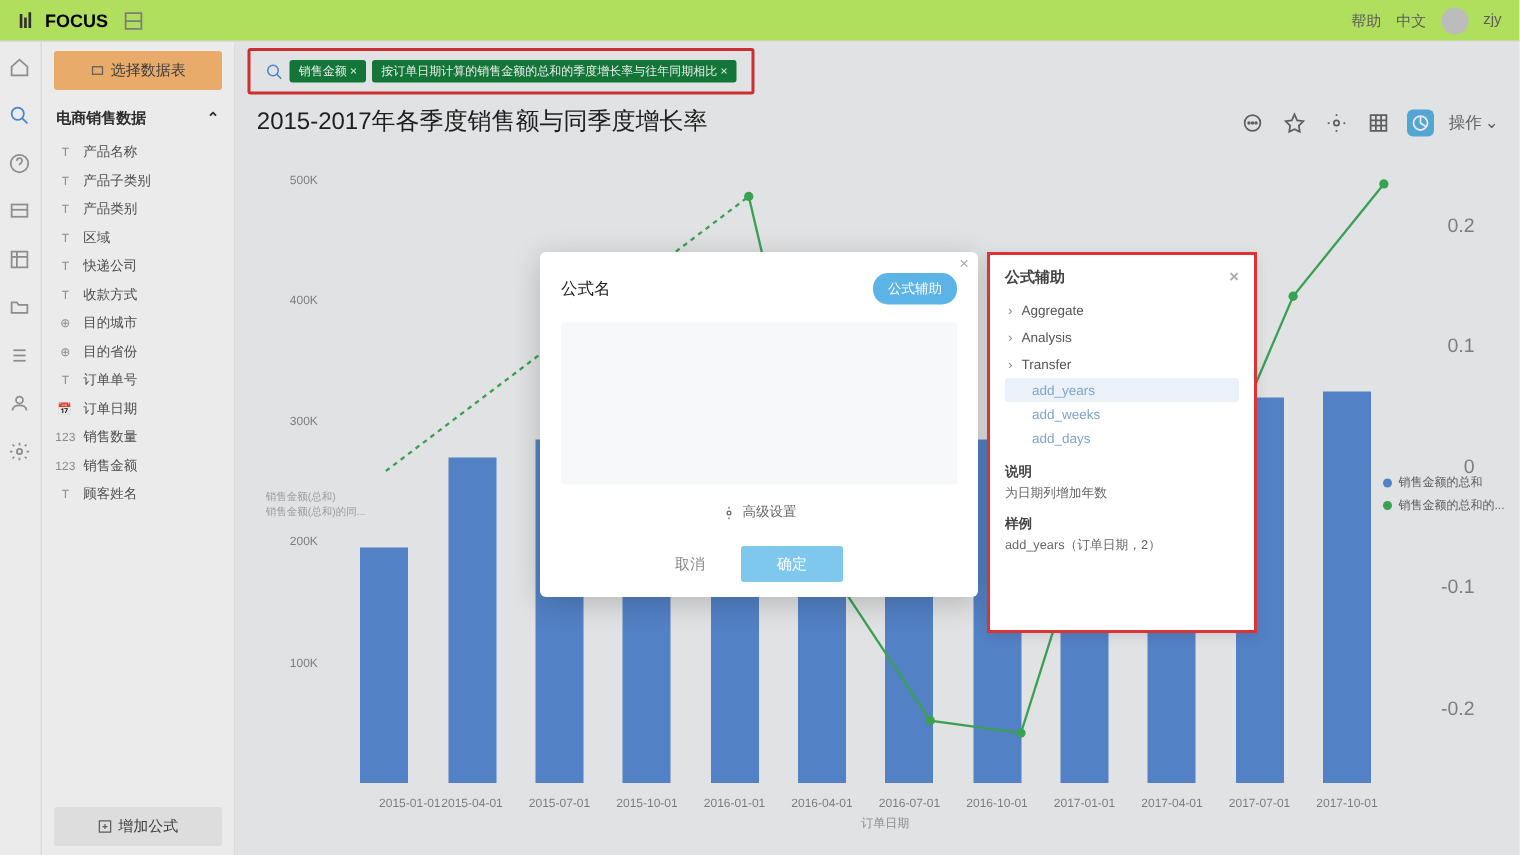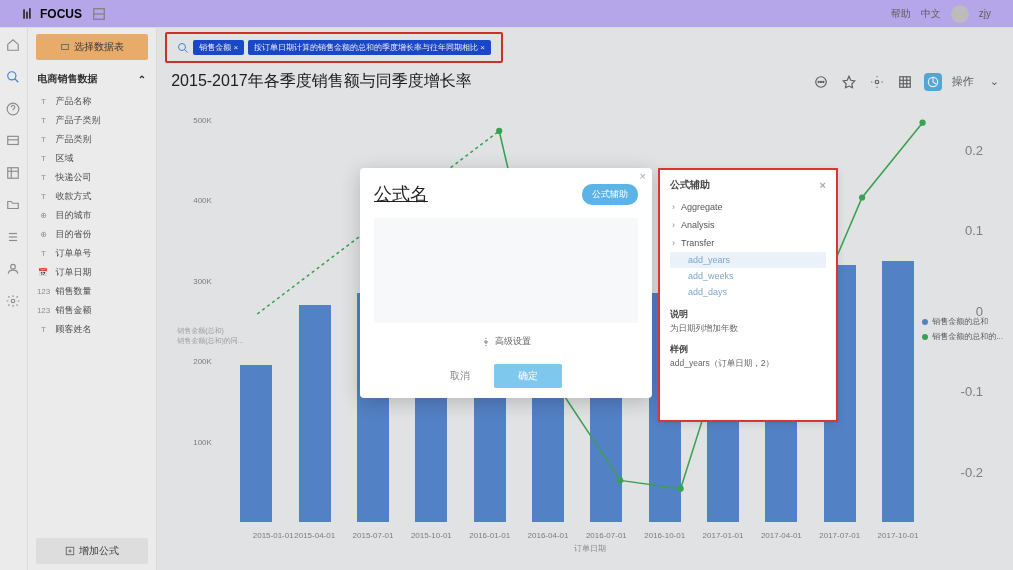--- a/index.html
+++ b/index.html
@@ -1,18 +1,18 @@
 <!DOCTYPE html>
 <html><head>
   <meta charset="utf-8">
   <style>
     * { margin: 0; padding: 0; box-sizing: border-box; font-family: -apple-system, "Segoe UI", "Microsoft YaHei", sans-serif; }
     body { width: 1013px; height: 570px; background: #f5f6f7; overflow: hidden; position: relative; }
 
-    .header { height: 28px; background: #c4b5fd; border-bottom: 1px solid #eee; display: flex; align-items: center; padding: 0 22px; font-size: 11px; }
+    .header { height: 28px; background: #bef264; border-bottom: 1px solid #eee; display: flex; align-items: center; padding: 0 12px; font-size: 11px; }
     .header-logo { display: flex; align-items: center; gap: 4px; font-weight: bold; font-size: 12px; }
     .header-logo svg { width: 14px; height: 14px; }
     .header-boxicon { margin-left: 10px; display: flex; }
     .header-right { margin-left: auto; display: flex; align-items: center; gap: 10px; color: #666; font-size: 10px; justify-content: center; }
     .avatar { width: 18px; height: 18px; border-radius: 50%; background: #ccc; }
 
     .layout { display: flex; height: calc(570px - 28px); }
 
     .iconbar { width: 30px; background: #fff; border-right: 1px solid #eee; display: flex; flex-direction: column; align-items: center; padding-top: 8px; gap: 14px; }
     .iconbar-item { width: 18px; height: 18px; display: flex; align-items: center; justify-content: center; color: #999; }
@@ -24,47 +24,47 @@
     .ds-title { display: flex; align-items: center; justify-content: space-between; padding: 6px 2px; font-weight: bold; font-size: 10px; }
     .field-item { display: flex; align-items: center; gap: 6px; padding: 3px 2px; color: #555; font-size: 9px; }
     .field-icon { width: 12px; height: 12px; display: flex; align-items: center; justify-content: center; color: #999; font-size: 8px; }
     .add-formula-btn { margin-top: auto; background: #f0f0f0; border: none; padding: 6px; font-size: 10px; color: #444; border-radius: 2px; display: flex; align-items: center; justify-content: center; gap: 4px; }
 
     .main { flex: 1; background: #f5f6f7; position: relative; display: flex; flex-direction: column; }
 
     .searchbar-wrap { padding: 6px 10px; border: 2px solid #d33; border-radius: 2px; margin: 4px 510px 4px 8px; }
     .searchbar { display: flex; align-items: center; gap: 4px; }
     .searchbar svg { width: 12px; height: 12px; color: #4a90e2; flex-shrink: 0; }
-    .chip { background: #1d4ed8; color: #fff; font-size: 8px; padding: 2px 6px; border-radius: 2px; display: flex; gap: 4px; white-space: nowrap; }
+    .chip { background: #15803d; color: #fff; font-size: 8px; padding: 2px 6px; border-radius: 2px; display: flex; gap: 4px; white-space: nowrap; }
 
     .title-row { display: flex; align-items: center; padding: 4px 14px; }
     .chart-title { font-size: 16px; color: #222; }
     .title-actions { margin-left: auto; display: flex; align-items: center; gap: 10px; color: #666; }
     .title-icon { width: 18px; height: 18px; display: flex; align-items: center; justify-content: center; }
     .title-icon.active-pie { background: #5bb3e6; border-radius: 4px; color: #fff; }
-    .ops-btn { font-size: 11px; color: #666; display: flex; align-items: center; gap: 16px; }
+    .ops-btn { font-size: 11px; color: #666; display: flex; align-items: center; gap: 2px; }
 
     .chart-area { flex: 1; position: relative; padding: 10px 60px 30px 70px; }
     .chart-canvas { position: relative; width: 100%; height: 100%; }
 
     .bar { position: absolute; bottom: 18px; width: 32px; background: #5b8dd6; }
     .line-svg { position: absolute; left: 0; top: 0; width: 100%; height: calc(100% - 18px); pointer-events: none; }
     .xaxis-label { position: absolute; bottom: 0; font-size: 8px; color: #888; transform: translateX(-50%); white-space: nowrap; }
     .yaxis-label { position: absolute; left: -34px; font-size: 8px; color: #888; transform: translateY(50%); }
     .yaxis2-label { position: absolute; right: -30px; font-size: 13px; color: #888; transform: translateY(50%); }
     .xaxis-title { position: absolute; bottom: -14px; left: 50%; transform: translateX(-50%); font-size: 8px; color: #999; }
     .metrics-labels { position: absolute; left: -50px; top: 220px; font-size: 7px; color: #aaa; }
     .legend { position: absolute; right: -50px; top: 210px; font-size: 8px; color: #666; }
     .legend-item { display: flex; align-items: center; gap: 4px; margin-bottom: 4px; }
     .legend-dot { width: 6px; height: 6px; border-radius: 50%; }
 
     .modal-overlay { position: absolute; inset: 0; background: rgba(0,0,0,0.08); z-index: 10; }
     .modal-formula { position: absolute; left: 360px; top: 168px; width: 292px; height: 230px; background: #fff; border-radius: 4px; box-shadow: 0 4px 20px rgba(0,0,0,0.2); z-index: 20; display: flex; flex-direction: column; }
     .modal-formula-head { padding: 14px 14px 6px; display: flex; align-items: center; }
-    .modal-formula-title { font-size: 18px; color: #222; text-decoration: underline; }
+    .modal-formula-title { font-size: 11px; color: #222; }
     .modal-helper-btn { margin-left: auto; background: #5bb3e6; color: #fff; border: none; font-size: 9px; padding: 4px 10px; border-radius: 10px; }
     .modal-close-x { position: absolute; right: 6px; top: 2px; color: #aaa; font-size: 11px; cursor: pointer; }
     .modal-body { flex: 1; margin: 6px 14px; background: #f7f8f9; border-radius: 2px; }
     .modal-adv { text-align: center; font-size: 9px; color: #666; padding: 6px; display: flex; align-items: center; justify-content: center; gap: 4px; }
     .modal-footer { display: flex; justify-content: center; gap: 24px; padding: 10px; }
     .modal-cancel { background: none; border: none; color: #888; font-size: 10px; }
     .modal-confirm { background: #7ec7ed; color: #fff; border: none; font-size: 10px; padding: 5px 24px; border-radius: 2px; }
 
     .helper-panel { position: absolute; left: 658px; top: 168px; width: 180px; height: 254px; background: #fff; border: 2px solid #d33; box-shadow: 0 2px 8px rgba(0,0,0,0.1); z-index: 20; padding: 8px 10px; font-size: 9px; color: #444; }
     .helper-title { font-weight: bold; font-size: 10px; margin-bottom: 6px; display: flex; align-items: center; }

